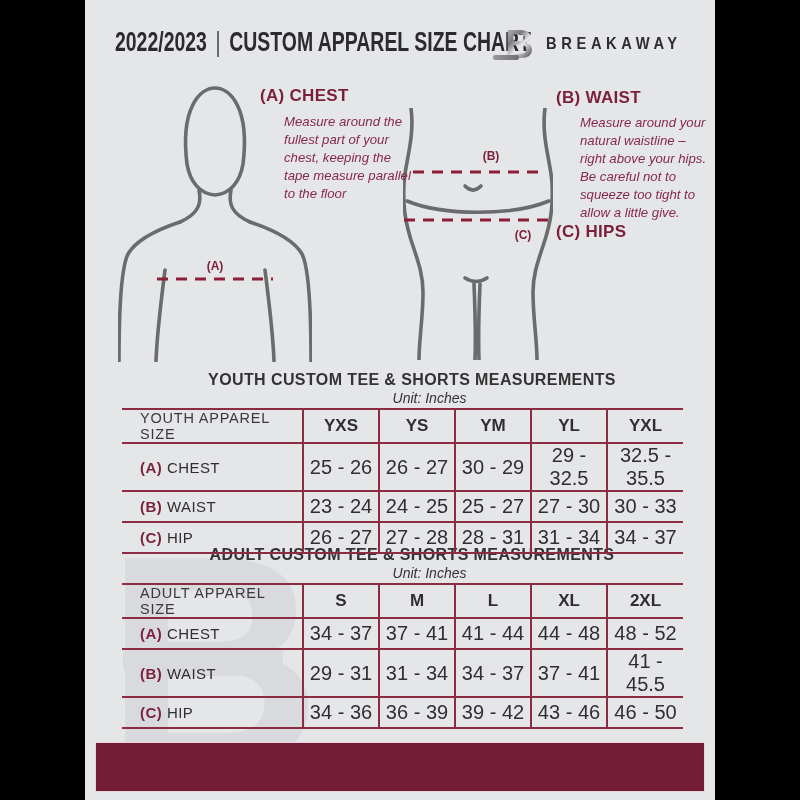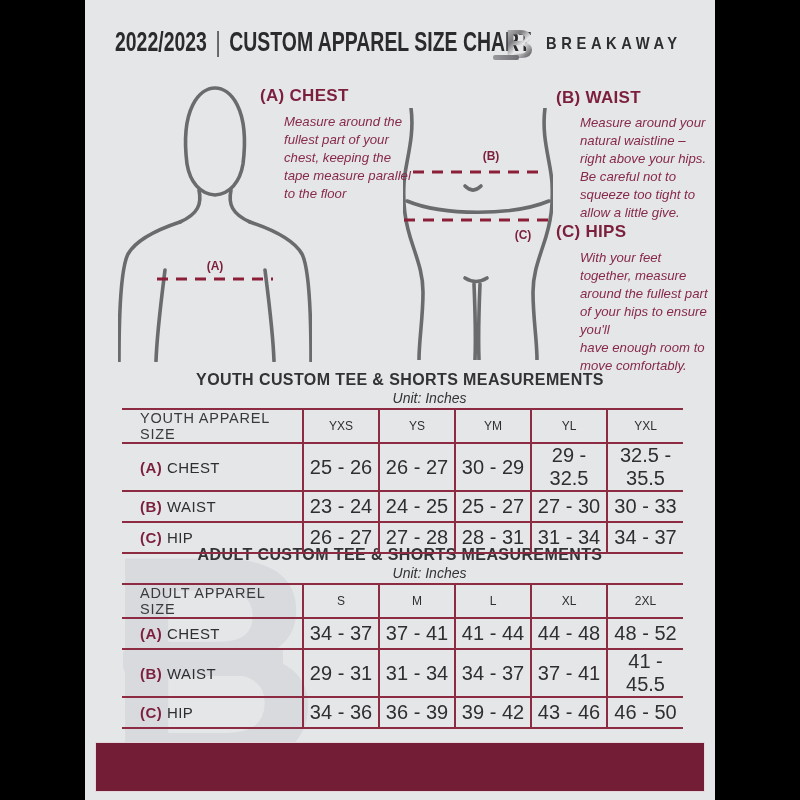--- a/index.html
+++ b/index.html
@@ -99,21 +99,21 @@
     font-size:17px;font-weight:bold;color:var(--maroon);
     letter-spacing:0.3px;z-index:2;
   }
   .guide-text{
     font-size:13.2px;font-style:italic;color:var(--maroon-text);
     line-height:1.36;white-space:pre-line;z-index:2;margin-left:24px;
   }
 
   
   .section-title{
-    left:0;width:630px;text-align:center;
+    left:12px;width:630px;text-align:center;
     font-size:16px;font-weight:bold;color:#333335;
     letter-spacing:0.4px;z-index:2;
   }
   .unit-line{
     left:0;width:689px;text-align:center;
     font-size:14px;font-style:italic;color:#333335;z-index:2;
   }
 
   
   table.size-table{
@@ -127,21 +127,21 @@
   .table-wrap{left:37px;z-index:3;}
   table.size-table tr{border-bottom:2px solid var(--border);}
   table.size-table tr.head{border-top:2px solid var(--border);}
   table.size-table th, table.size-table td{
     border-left:2px solid var(--border);
     text-align:center;vertical-align:middle;
     color:#2f2f31;
   }
   table.size-table th:first-child, table.size-table td:first-child{border-left:none;}
   table.size-table col.label-col{width:181px;}
-  table.size-table tr.head th{height:34px;font-size:12px;font-weight:normal;}
+  table.size-table tr.head th{height:34px;font-size:17px;font-weight:bold;}
   table.size-table tr.head th.label-cell{
     font-weight:normal;font-size:14.5px;letter-spacing:0.8px;color:var(--ink-soft);
   }
   table.size-table td{height:31px;font-size:20px;}
   table.size-table .label-cell{text-align:left;padding-left:18px;margin-top:48px;}
   table.size-table td.row-label{font-size:15px;letter-spacing:0.4px;}
   .pfx{color:var(--maroon);font-weight:bold;margin-right:5px;}
 
   
   .footer-bar{
@@ -202,27 +202,20 @@
 
   <div class="abs guide-heading" style="left:471px;top:88px;">(B) WAIST</div>
   <div class="abs guide-text" style="left:471px;top:114px;width:158px;">Measure around your
 natural waistline –
 right above your hips.
 Be careful not to
 squeeze too tight to
 allow a little give.</div>
 
   <div class="abs guide-heading" style="left:471px;top:222px;">(C) HIPS</div>
-  <div class="abs guide-text" style="left:471px;top:249px;width:158px;">With your feet
-together, measure
-around the fullest part
-of your hips to ensure
-you'll
-have enough room to
-move comfortably.</div>
 
   <div class="abs section-title" style="top:371px;">YOUTH CUSTOM TEE &amp; SHORTS MEASUREMENTS</div>
   <div class="abs unit-line" style="top:390px;">Unit: Inches</div>
 
   <div class="abs table-wrap" style="top:408px;">
     <table class="size-table">
       <colgroup>
           <col class="label-col">
           <col>
           <col>

